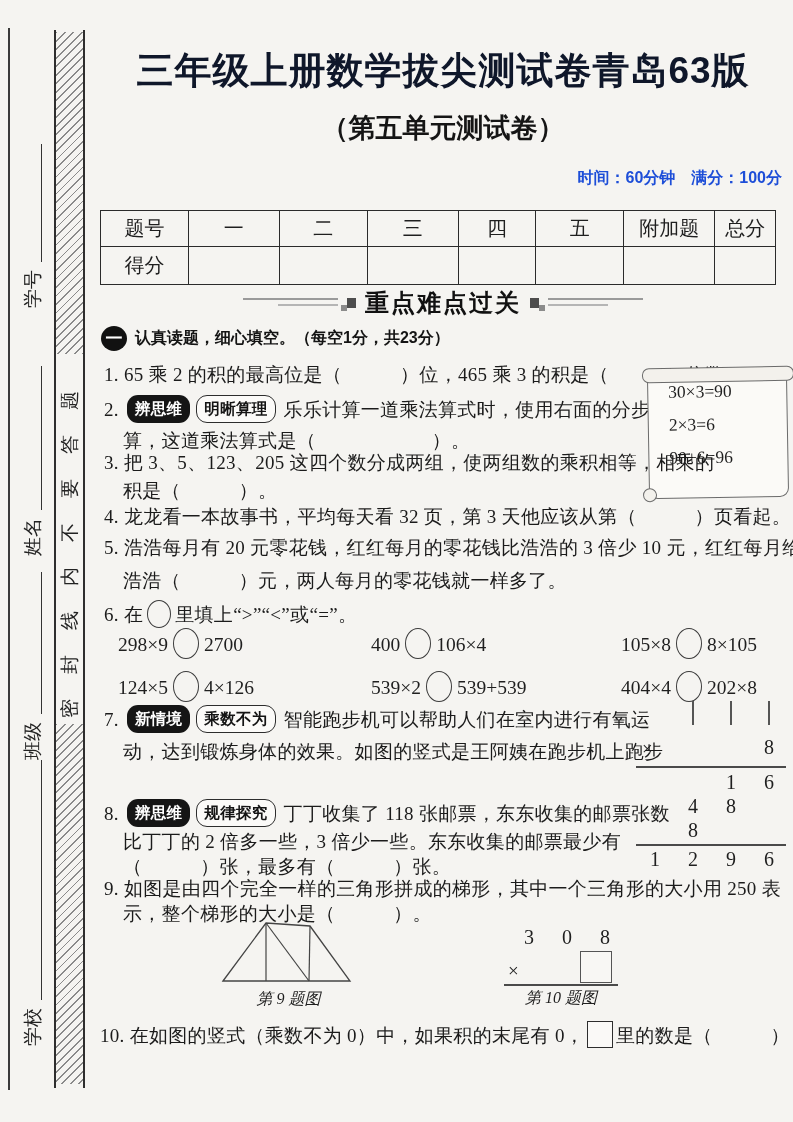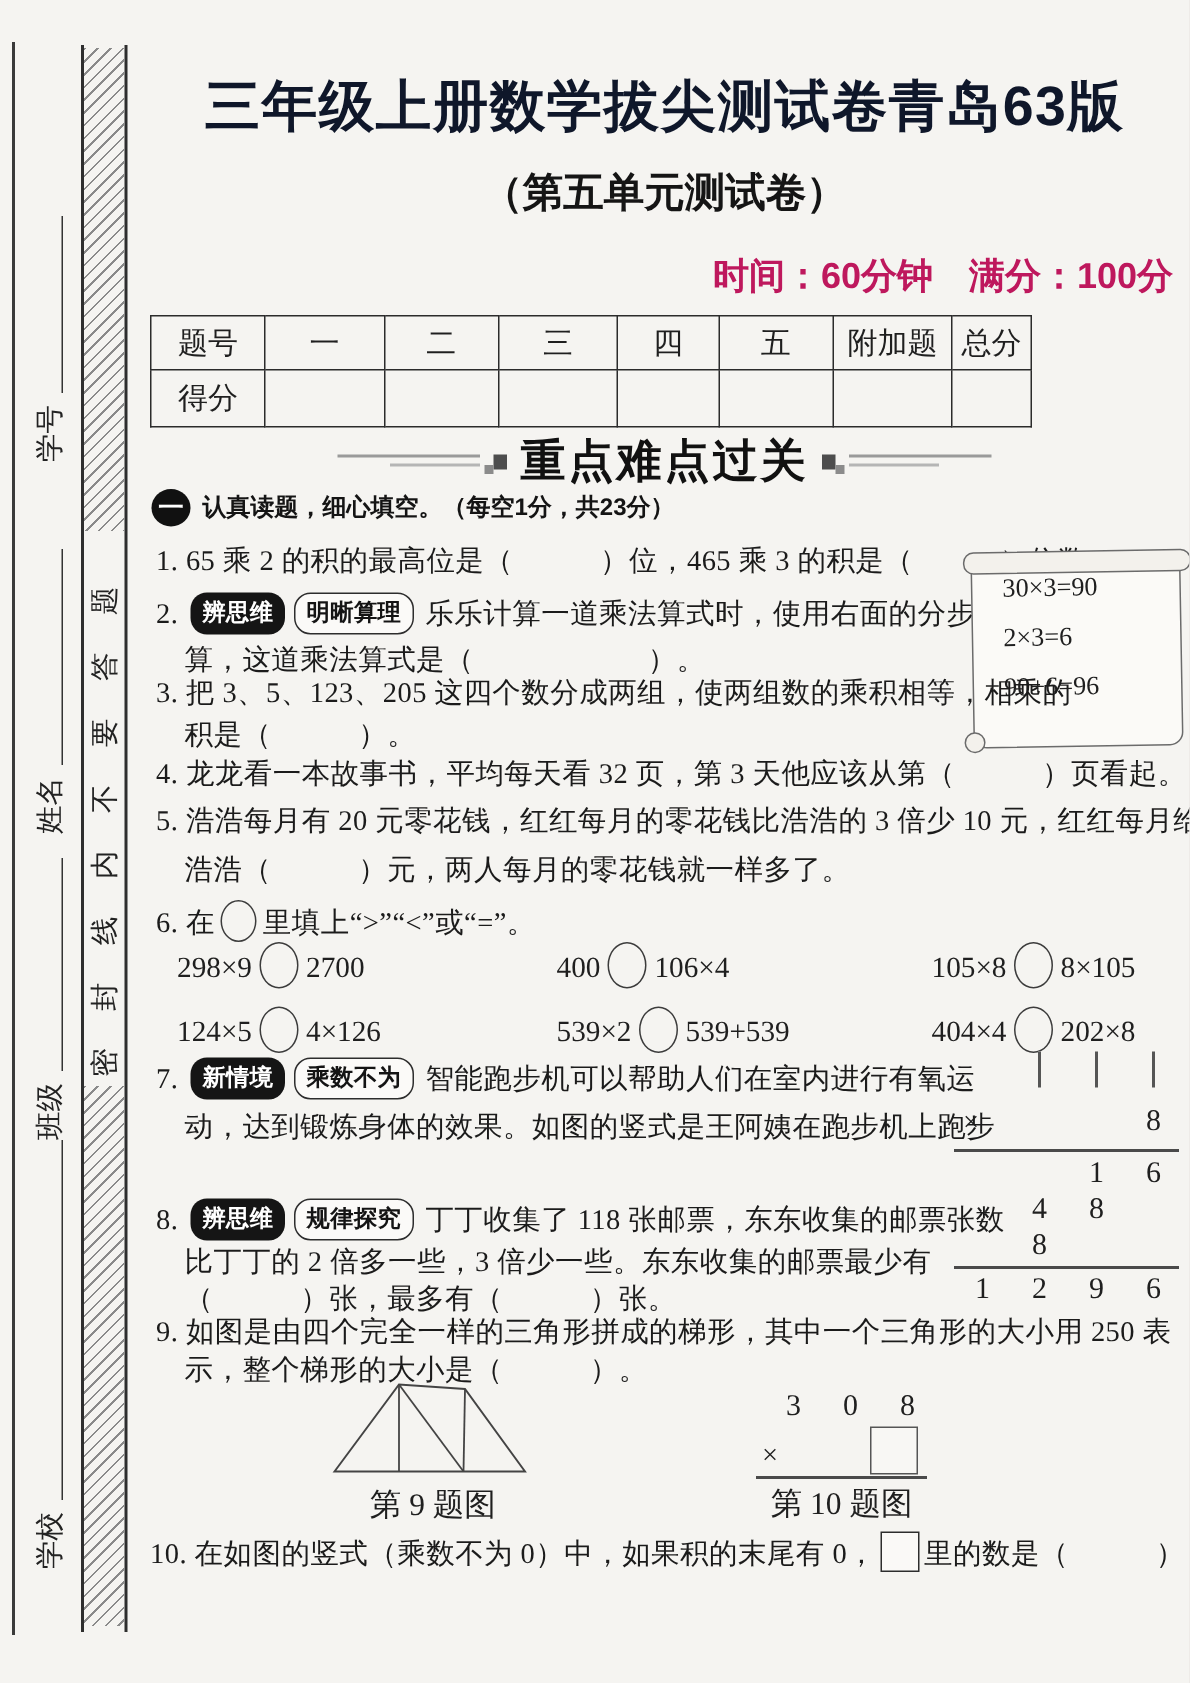--- a/index.html
+++ b/index.html
@@ -18,28 +18,28 @@
   .seal-text{left:57px;top:722px;width:360px;height:26px;transform:rotate(-90deg);
              transform-origin:0 0;font-size:19px;letter-spacing:25px;color:#222;
              white-space:nowrap;padding-left:4px;}
   
   .main{left:98px;top:0;width:690px;height:1122px;}
   .title{top:46px;left:0;width:100%;text-align:center;font-family:"Liberation Sans","DejaVu Sans",sans-serif;
          font-weight:bold;font-size:37px;letter-spacing:1px;color:#0f172a;}
   .subtitle{top:110px;left:0;width:100%;text-align:center;font-family:"Liberation Sans","DejaVu Sans",sans-serif;
             font-weight:bold;font-size:27px;color:#151515;}
   .info{top:168px;right:6px;font-family:"Liberation Sans","DejaVu Sans",sans-serif;
-        font-weight:bold;font-size:24px;color:#be185d;}
-  table.score{position:absolute;top:210px;left:2px;width:588px;border-collapse:collapse;
+        font-weight:bold;font-size:16px;color:#1d4ed8;}
+  table.score{position:absolute;top:210px;left:2px;width:676px;border-collapse:collapse;
               table-layout:fixed;font-size:20px;}
   table.score td{border:1.6px solid #2b2b2b;text-align:center;height:35px;padding:0;}
   
   .banner{top:287px;left:0;width:100%;display:flex;align-items:center;justify-content:center;gap:9px;}
   .banner .txt{font-family:"Liberation Sans","DejaVu Sans",sans-serif;font-weight:bold;
-               font-size:30px;color:#111;letter-spacing:2px;}
+               font-size:24px;color:#111;letter-spacing:2px;}
   .speed{width:96px;height:10px;position:relative;}
   .speed i{position:absolute;display:block;height:2px;background:#9a9a9a;}
   .speed.l i:nth-child(1){right:0;top:0;width:95px;}
   .speed.l i:nth-child(2){right:0;top:6px;width:60px;background:#b5b5b5;}
   .speed.r i:nth-child(1){left:0;top:0;width:95px;}
   .speed.r i:nth-child(2){left:0;top:6px;width:60px;background:#b5b5b5;}
   .flag{width:9px;height:10px;background:#4d4d4d;display:inline-block;position:relative;}
   .flag::after{content:"";position:absolute;left:-6px;top:7px;width:6px;height:6px;background:#8b8b8b;}
   .flag.rt::after{left:9px;}
   
@@ -78,21 +78,21 @@
   .vmult .row span{text-align:center;}
   .vmult .bx{width:25px;height:25px;border:1.3px solid #555;margin:0 auto;background:#f8f7f4;}
   .vmult .hl{position:absolute;left:0;width:150px;height:1.5px;background:#4a4a4a;}
   .vmult .times{position:absolute;left:6px;top:36px;font-size:19px;}
   .m10{left:406px;top:926px;width:118px;font-size:20px;}
   .m10 .digits{display:grid;grid-template-columns:38px 38px 38px;width:114px;margin-left:6px;}
   .m10 .digits span{text-align:center;}
   .m10 .bx{position:absolute;left:76px;top:25px;width:30px;height:30px;border:1.3px solid #555;background:#f8f7f4;}
   .m10 .times{position:absolute;left:4px;top:34px;font-size:19px;}
   .m10 .hl{position:absolute;left:0;top:58px;width:114px;height:1.5px;background:#4a4a4a;}
-  .caption{font-size:21px;text-align:center;}
+  .caption{font-size:16px;text-align:center;font-style:italic;}
 </style>
 </head>
 <body>
 
 <div class="canvas">
 
   <div class="abs page-edge"></div>
 
   <div class="abs" style="left:20px;top:308px;width:166px;">
     <div class="form-label">

